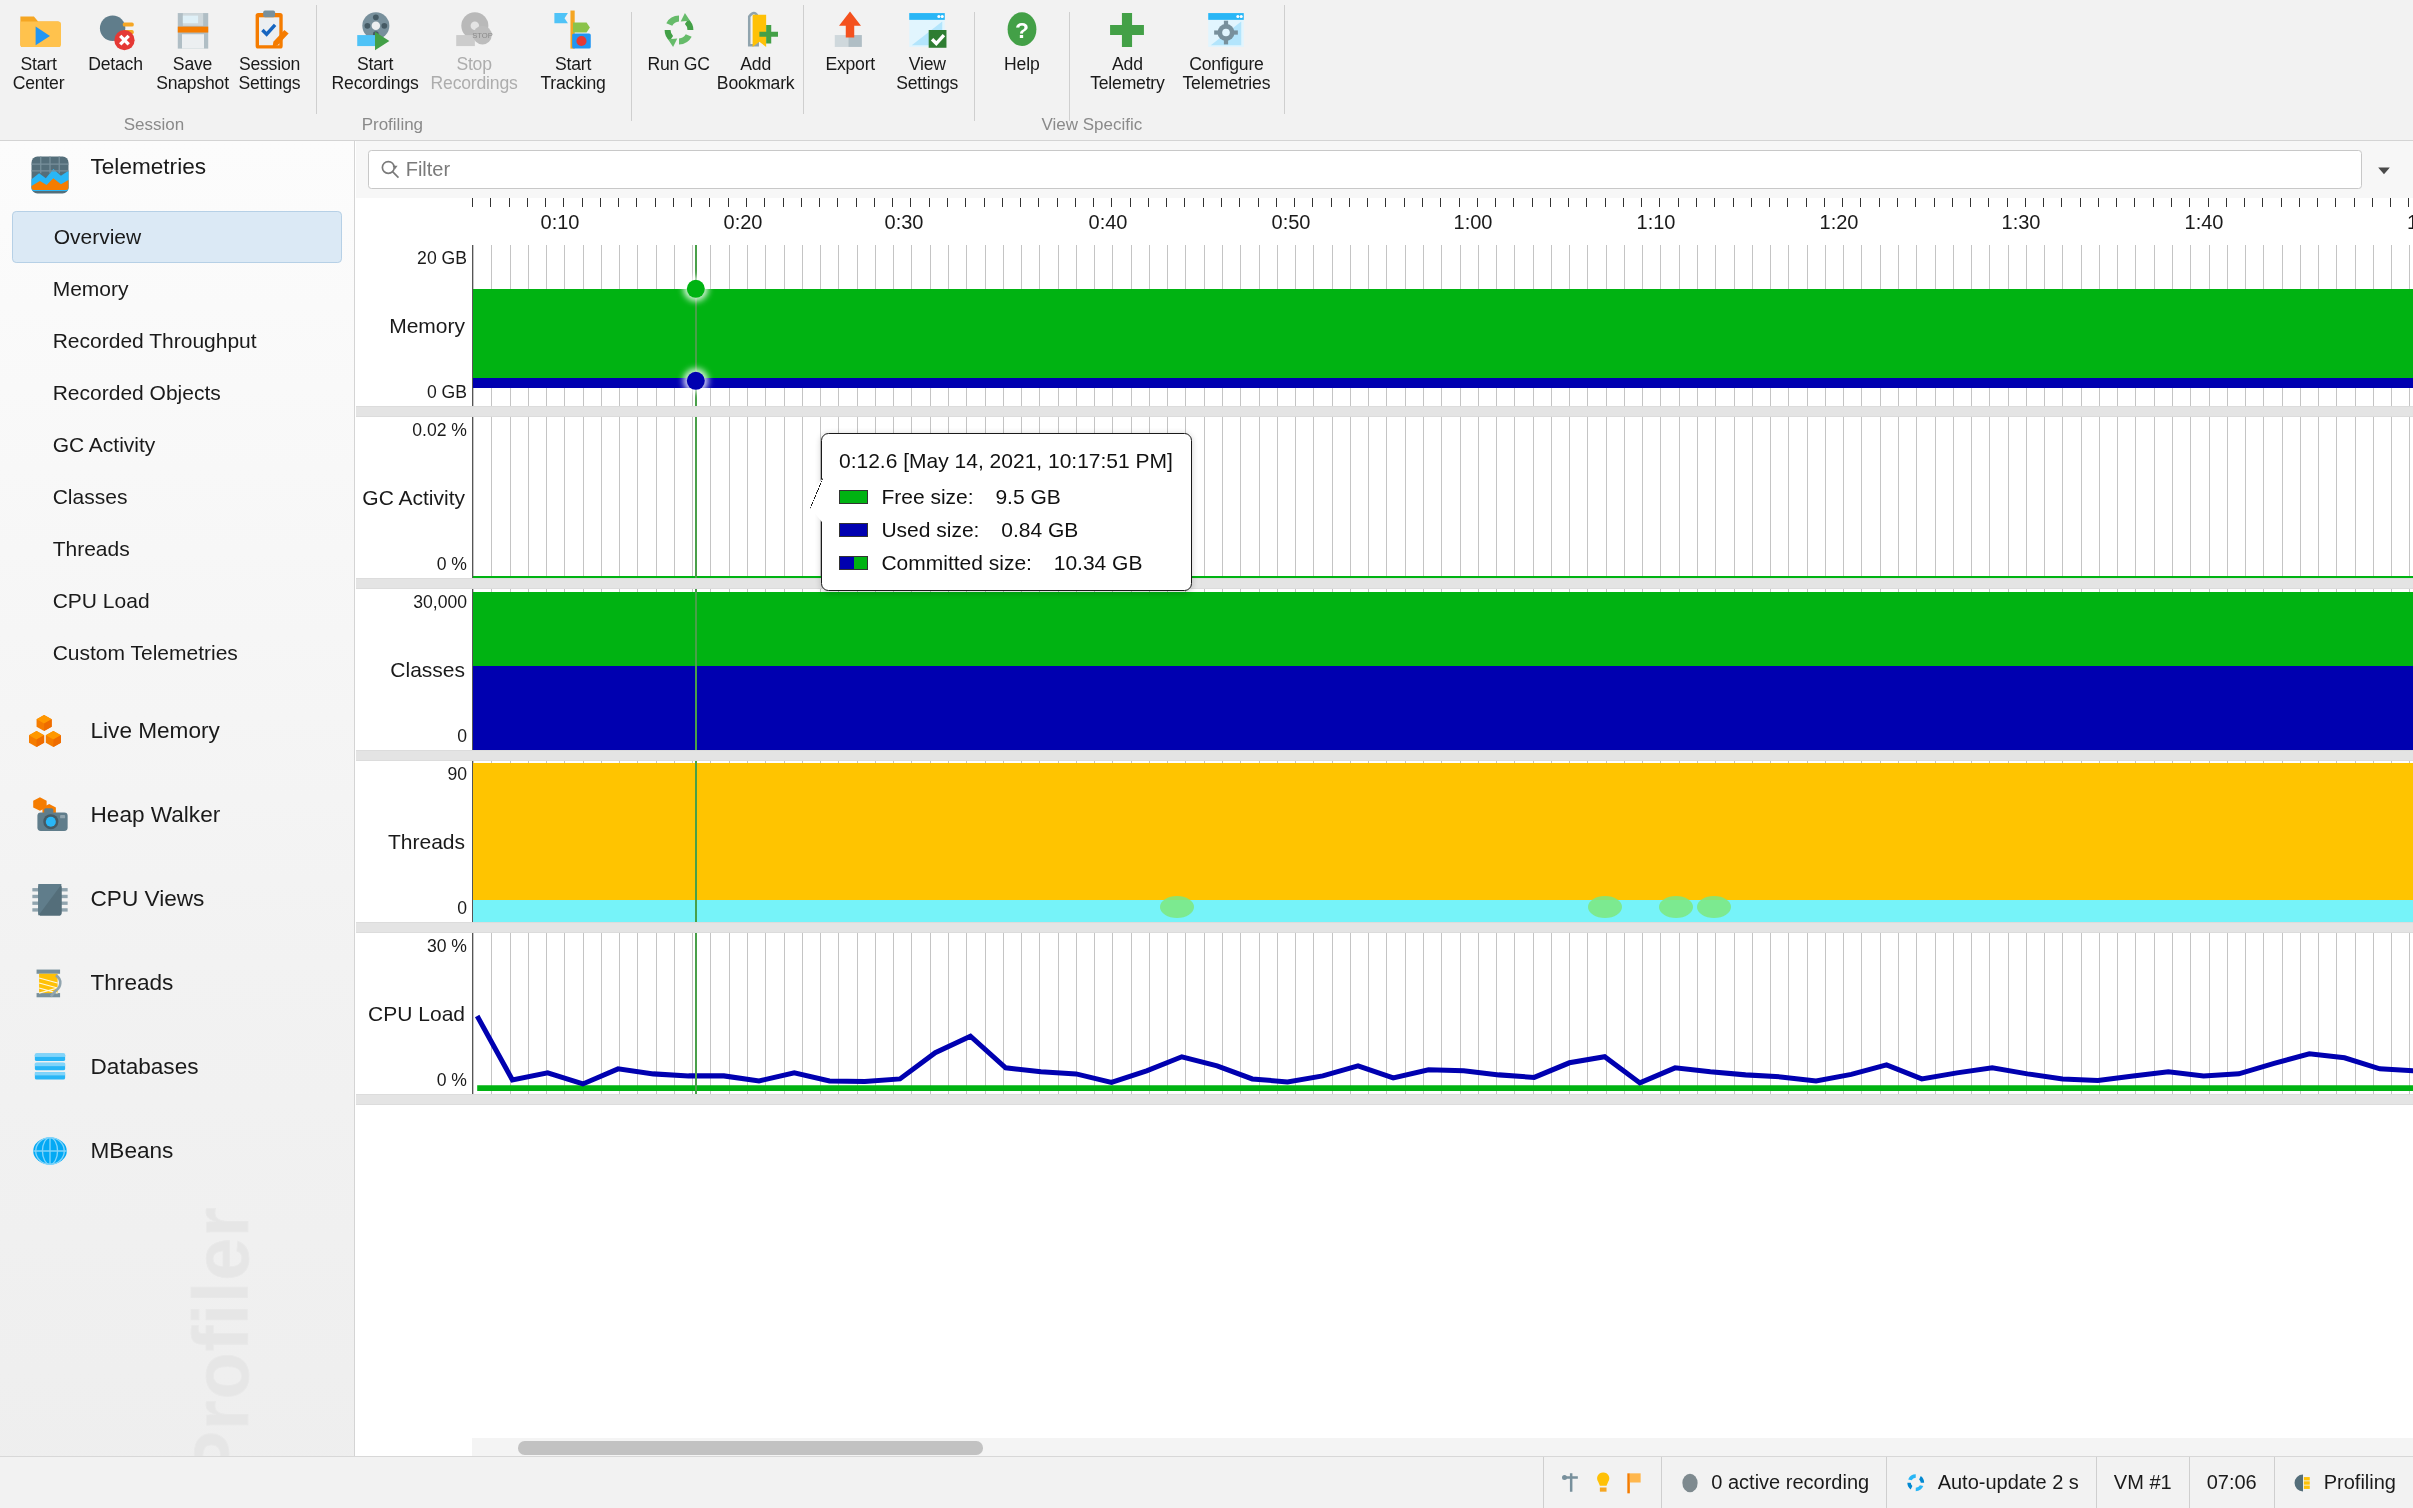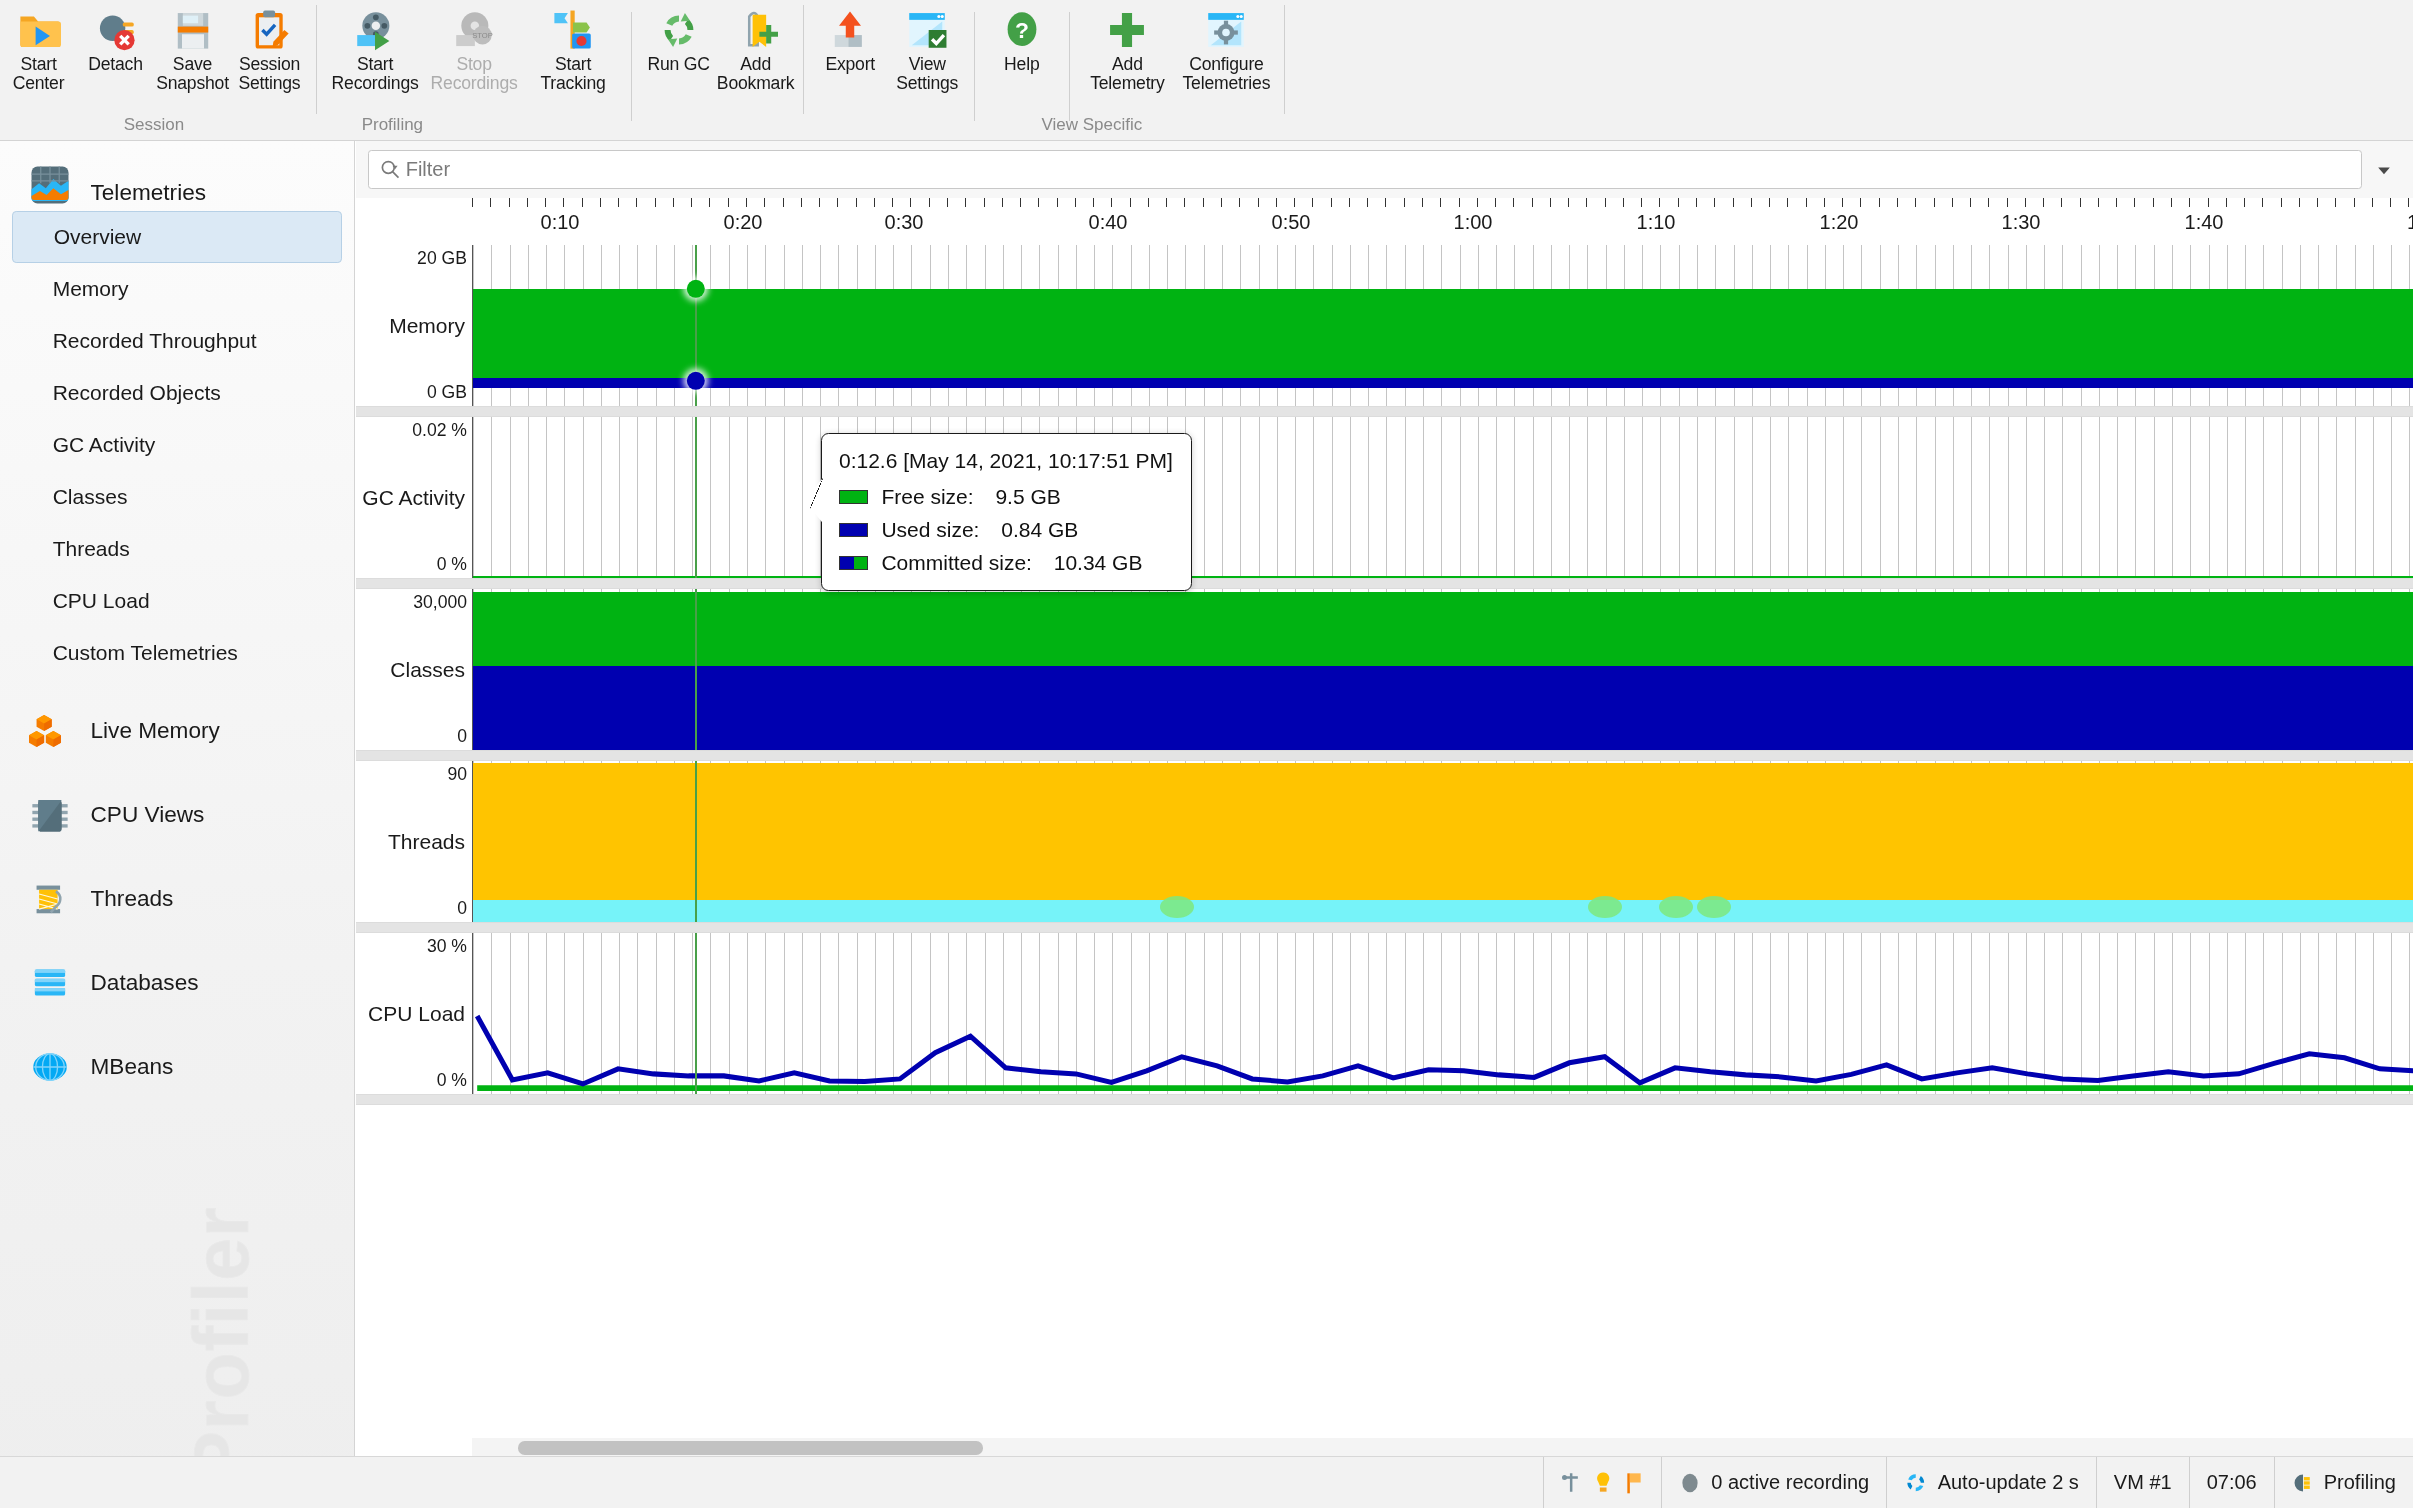--- a/index.html
+++ b/index.html
@@ -46,21 +46,21 @@
   }
   .sb-watermark {
     position: absolute; left: 266px; bottom: -17px;
     font-size: 77px; color: #e6e6e6; font-weight: bold;
     transform: rotate(-90deg); transform-origin: left bottom;
     white-space: nowrap; letter-spacing: 0.8px;
     -webkit-text-stroke: 0.8px #e9e9e9;
     pointer-events: none;
   }
   .sb-section-head {
-    display: flex; align-items: flex-end; height: 52px;
+    display: flex; align-items: flex-start; height: 52px;
     padding-left: 28.5px; margin-top: 13.4px; gap: 20px;
   }
   .sb-section-head .sb-icon { width: 42px; height: 42px; flex: 0 0 42px; position: relative; }
   .sb-section-head .sb-text { font-size: 22.6px; color: #1a1a1a; }
   .sb-sub { padding: 5px 0 0 0; }
   .sb-sub-item {
     height: 52px; display: flex; align-items: center;
     margin: 0 11.7px 0 11.7px; padding-left: 41px;
     font-size: 21px; color: #1a1a1a; border-radius: 4.2px;
     cursor: default;
@@ -499,20 +499,36 @@
         <g fill="#ef6c00">
           <path d="M27 11v9l-9 5v-9z"></path>
             <path d="M18 30v9l-9 5v-9z"></path>
             <path d="M38 30v9l-9 5v-9z"></path>
         </g>
       </svg>
     </div>
     <div class="sb-text">Live Memory</div>
   </div>
 
+  <div class="sb-main-item">
+    <div class="sb-icon">
+      <svg width="42" height="42" viewBox="0 0 50 50">
+        <g fill="#f57c00">
+          <path d="M13 4l8 4v8l-8 4-8-4V8z"></path>
+            <path d="M24 12l8 4v8l-8 4-8-4v-8z"></path>
+        </g>
+        <rect x="10" y="22" width="36" height="22" rx="4" fill="#607d8b"></rect>
+        <rect x="18" y="17" width="11" height="6" rx="2" fill="#607d8b"></rect>
+        <circle cx="26" cy="33" r="9" fill="#455a64"></circle>
+        <circle cx="26" cy="33" r="6" fill="#29b6f6"></circle>
+        <rect x="37" y="25" width="6" height="4" rx="1" fill="#90a4ae"></rect>
+      </svg>
+    </div>
+    <div class="sb-text">Heap Walker</div>
+  </div>
 
   <div class="sb-main-item">
     <div class="sb-icon">
       <svg width="42" height="42" viewBox="0 0 50 50">
         <g fill="#90a4ae">
           <rect x="4" y="12" width="8" height="4"></rect>
             <rect x="4" y="20" width="8" height="4"></rect>
           <rect x="4" y="28" width="8" height="4"></rect>
             <rect x="4" y="36" width="8" height="4"></rect>
           <rect x="38" y="12" width="8" height="4"></rect>

